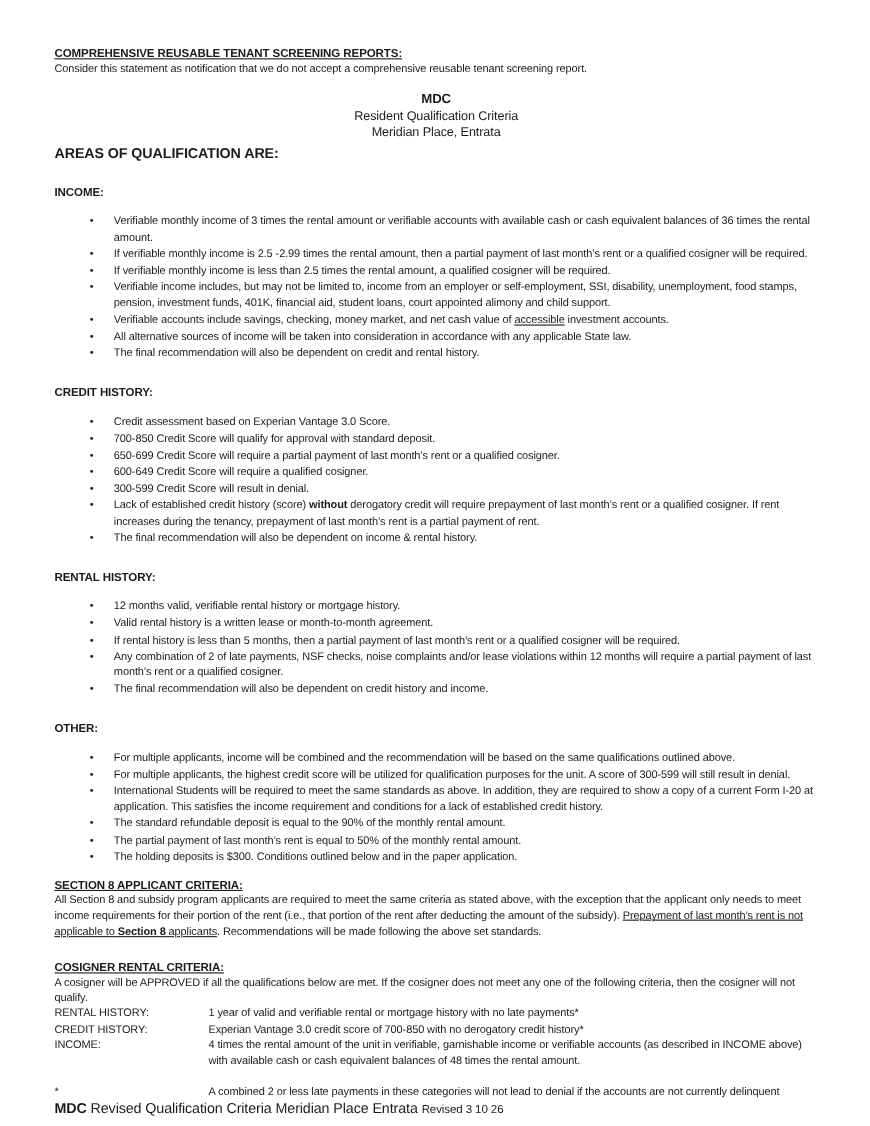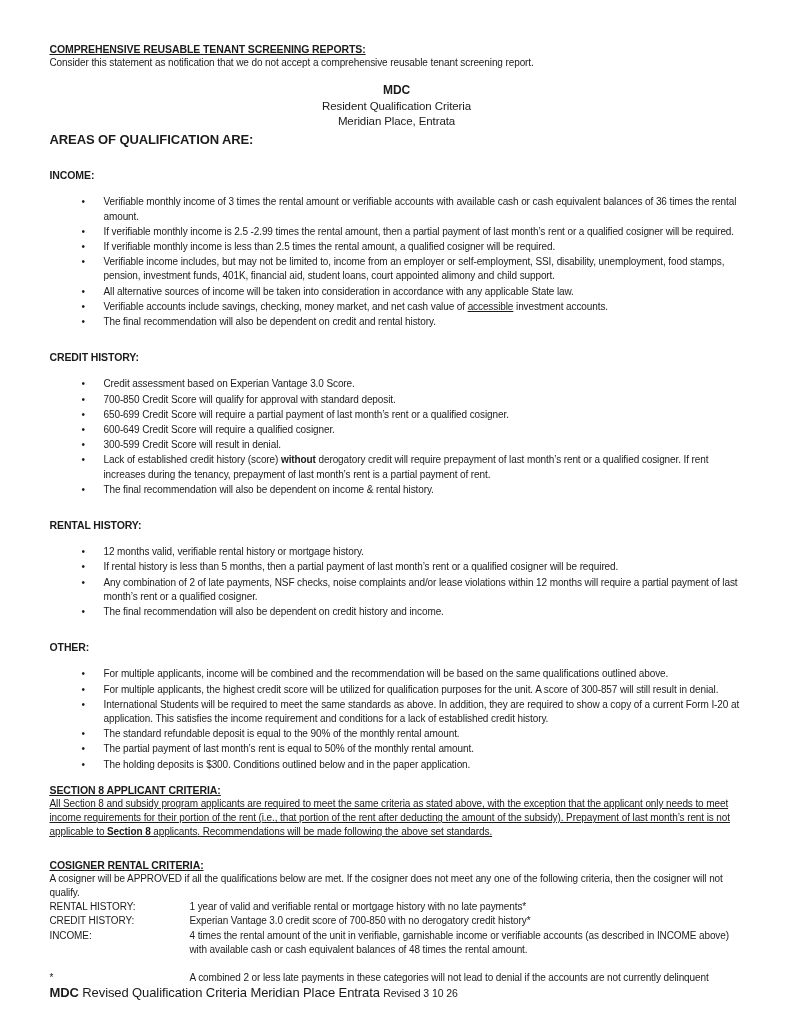--- a/index.html
+++ b/index.html
@@ -56,21 +56,21 @@
   ul.bullets li {
     position: relative;
     margin: 0 0 1px 0;
   }
   ul.bullets li::before {
     content: "\2022";
     position: absolute;
     left: -22px;
     top: 0;
   }
-  .para-section { margin-top: 10px; text-decoration: underline; }
+  .para-section { margin-top: 10px; }
   .para-heading {
     font-weight: bold;
     text-decoration: underline;
     font-size: 10.5px;
   }
   .para-body { margin: 0; }
   .cosigner-block { margin-top: 18px; }
   .cosigner-rows {
     display: grid;
     grid-template-columns: 140px 1fr;
@@ -109,45 +109,46 @@
 
   <div class="areas-heading">AREAS OF QUALIFICATION ARE:</div>
 
   <div id="sections">
       <div class="section-heading">INCOME:</div>
       <ul class="bullets">
         <li><span>Verifiable monthly income of 3 times the rental amount or verifiable accounts with available cash or cash equivalent balances of 36 times the rental amount.</span></li>
         <li><span>If verifiable monthly income is 2.5 -2.99 times the rental amount, then a partial payment of last month’s rent or a qualified cosigner will be required.</span></li>
         <li><span>If verifiable monthly income is less than 2.5 times the rental amount, a qualified cosigner will be required.</span></li>
         <li><span>Verifiable income includes, but may not be limited to, income from an employer or self-employment, SSI, disability, unemployment, food stamps, pension, investment funds, 401K, financial aid, student loans, court appointed alimony and child support.</span></li>
+        <li><span>Verifiable accounts include savings, checking, money market, and net cash value of </span><span class="u">accessible</span><span> investment accounts.</span></li>
         <li><span>All alternative sources of income will be taken into consideration in accordance with any applicable State law.</span></li>
-        <li><span>Verifiable accounts include savings, checking, money market, and net cash value of </span><span class="u">accessible</span><span> investment accounts.</span></li>
         <li><span>The final recommendation will also be dependent on credit and rental history.</span></li>
       </ul>
       <div class="section-heading">CREDIT HISTORY:</div>
       <ul class="bullets">
         <li><span>Credit assessment based on Experian Vantage 3.0 Score.</span></li>
         <li><span>700-850 Credit Score will qualify for approval with standard deposit.</span></li>
         <li><span>650-699 Credit Score will require a partial payment of last month’s rent or a qualified cosigner.</span></li>
         <li><span>600-649 Credit Score will require a qualified cosigner.</span></li>
         <li><span>300-599 Credit Score will result in denial.</span></li>
         <li><span>Lack of established credit history (score) </span><span class="bold">without</span><span> derogatory credit will require prepayment of last month’s rent or a qualified cosigner. If rent increases during the tenancy, prepayment of last month’s rent is a partial payment of rent.</span></li>
         <li><span>The final recommendation will also be dependent on income &amp; rental history.</span></li>
       </ul>
       <div class="section-heading">RENTAL HISTORY:</div>
       <ul class="bullets">
         <li><span>12 months valid, verifiable rental history or mortgage history.</span></li>
+        <li><span>Valid rental history is a written lease or month-to-month agreement.</span></li>
         <li><span>If rental history is less than 5 months, then a partial payment of last month’s rent or a qualified cosigner will be required.</span></li>
         <li><span>Any combination of 2 of late payments, NSF checks, noise complaints and/or lease violations within 12 months will require a partial payment of last month’s rent or a qualified cosigner.</span></li>
         <li><span>The final recommendation will also be dependent on credit history and income.</span></li>
       </ul>
       <div class="section-heading">OTHER:</div>
       <ul class="bullets">
         <li><span>For multiple applicants, income will be combined and the recommendation will be based on the same qualifications outlined above.</span></li>
-        <li><span>For multiple applicants, the highest credit score will be utilized for qualification purposes for the unit. A score of 300-857 will still result in denial.</span></li>
+        <li><span>For multiple applicants, the highest credit score will be utilized for qualification purposes for the unit. A score of 300-599 will still result in denial.</span></li>
         <li><span>International Students will be required to meet the same standards as above.  In addition, they are required to show a copy of a current Form I-20 at application. This satisfies the income requirement and conditions for a lack of established credit history.</span></li>
         <li><span>The standard refundable deposit is equal to the 90% of the monthly rental amount.</span></li>
         <li><span>The partial payment of last month’s rent is equal to 50% of the monthly rental amount.</span></li>
         <li><span>The holding deposits is $300. Conditions outlined below and in the paper application.</span></li>
       </ul>
     </div>
 
   <div class="para-section">
     <div class="para-heading">SECTION 8 APPLICANT CRITERIA:</div>
     <div class="para-body"><span>All Section 8 and subsidy program applicants are required to meet the same criteria as stated above, with the exception that the applicant only needs to meet income requirements for their portion of the rent (i.e., that portion of the rent after deducting the amount of the subsidy). </span><span class="u">Prepayment of last month’s rent is not applicable to </span><span class="bold u">Section 8</span><span class="u"> applicants</span><span>.  Recommendations will be made following the above set standards.</span></div>

